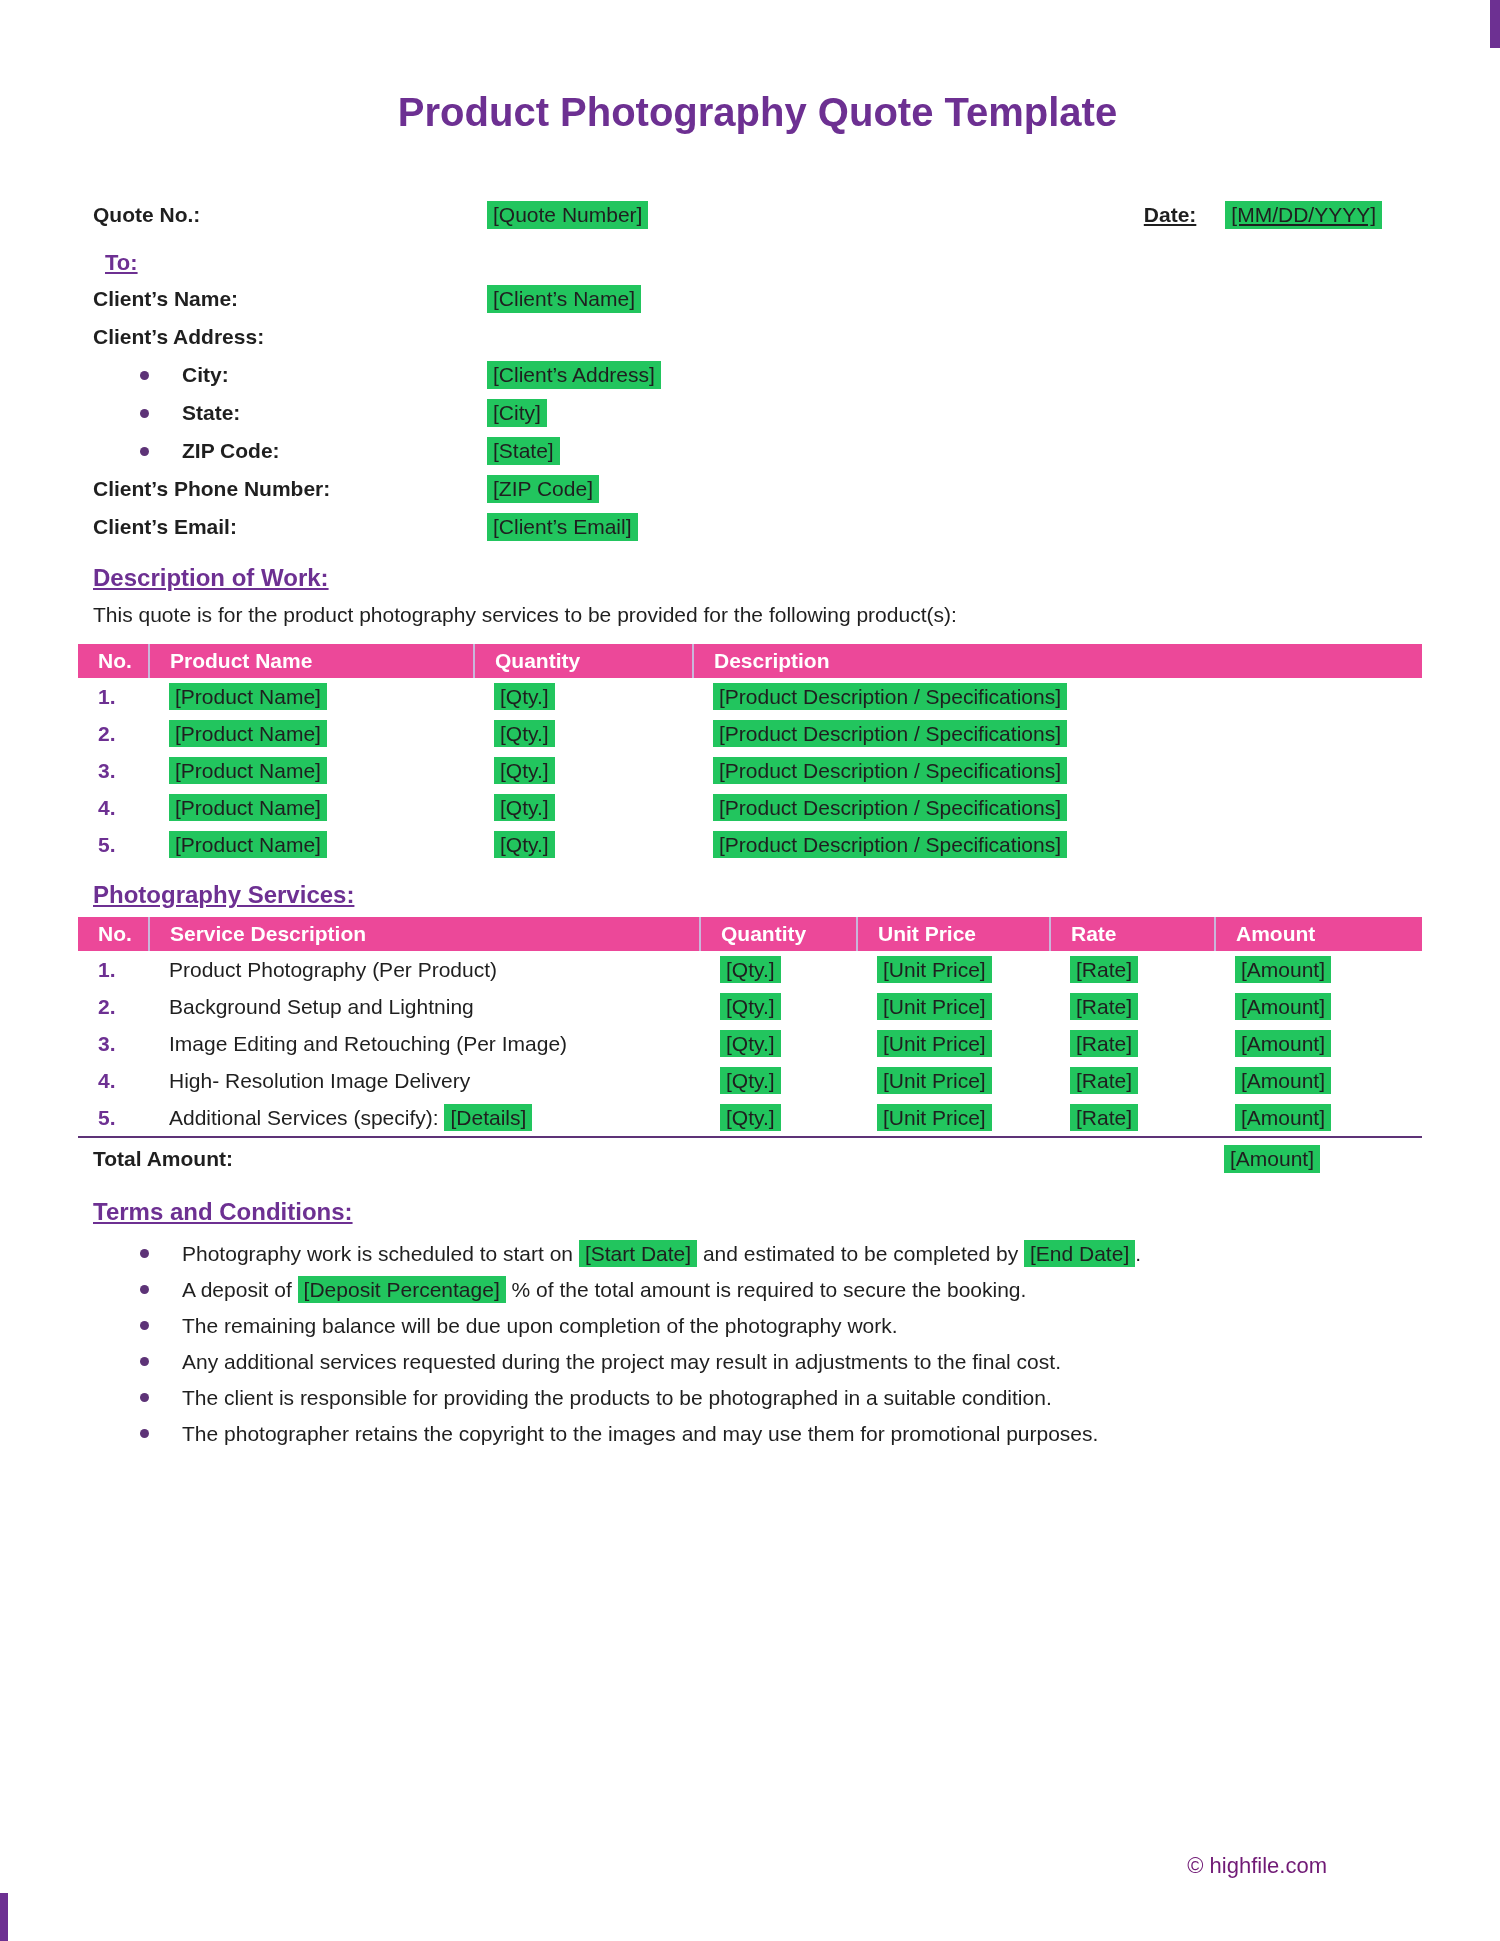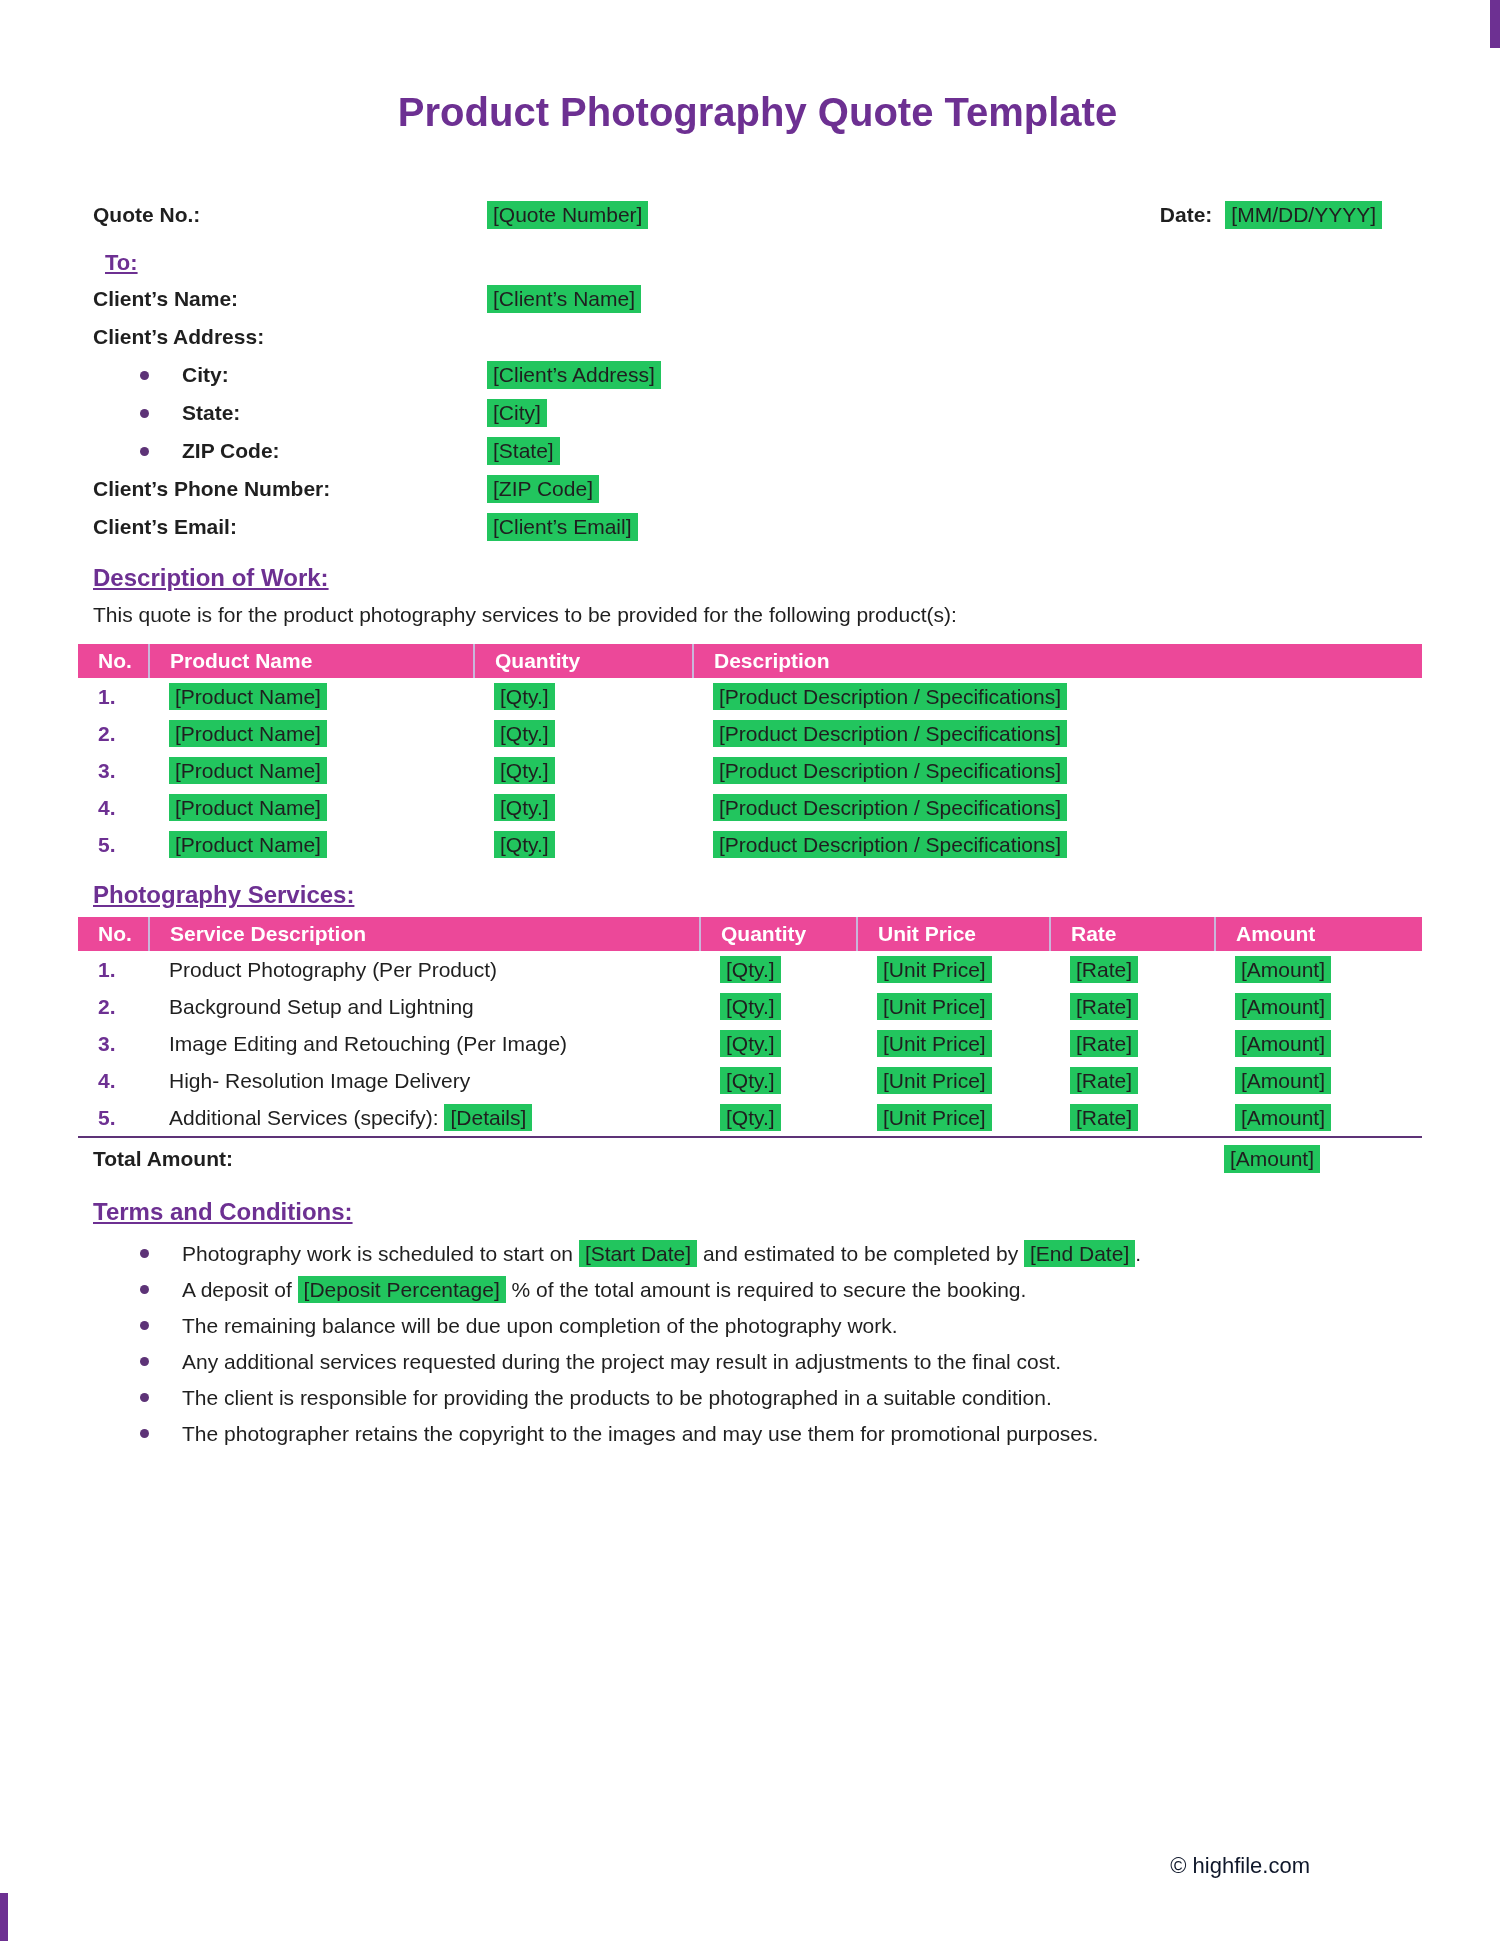--- a/index.html
+++ b/index.html
@@ -20,21 +20,21 @@
     text-align:center;
     color:#6d3092;
     font-size:40px;
     font-weight:bold;
     line-height:48px;
   }
 
   .meta-row { display:flex; align-items:center; height:38px; font-size:21px; }
   .label-b { font-weight:bold; white-space:nowrap; }
   .meta-quote-label { width:394px; }
-  .date-group { margin-left:auto; display:flex; align-items:center; gap:13px; padding-right:40px; }
+  .date-group { margin-left:auto; display:flex; align-items:center; gap:29px; padding-right:40px;text-decoration:underline; }
 
   .ph {
     background:#22c55e;
     padding:2px 6px;
     white-space:nowrap;
   }
 
   .to-heading {
     color:#6d3092; font-size:22px; font-weight:bold;
     text-decoration:underline;
@@ -88,22 +88,22 @@
     position:relative; padding-left:89px;
     font-size:21px; line-height:35px; margin-bottom:1px;
     white-space:nowrap;
   }
   ul.terms-list li::before {
     content:""; position:absolute; left:47px; top:13px;
     width:9px; height:9px; border-radius:50%; background:#5d3377;
   }
 
   .page-footer {
-    position:absolute; right:190px; bottom:62px;
-    font-size:22px; color:#0f172a;
+    position:absolute; right:173px; bottom:62px;
+    font-size:22px; color:#701a75;
   }
 </style>
 </head>
 <body>
 
 <div class="corner-bar-top"></div>
 <div class="corner-bar-bottom"></div>
 
 <div class="content">
 

